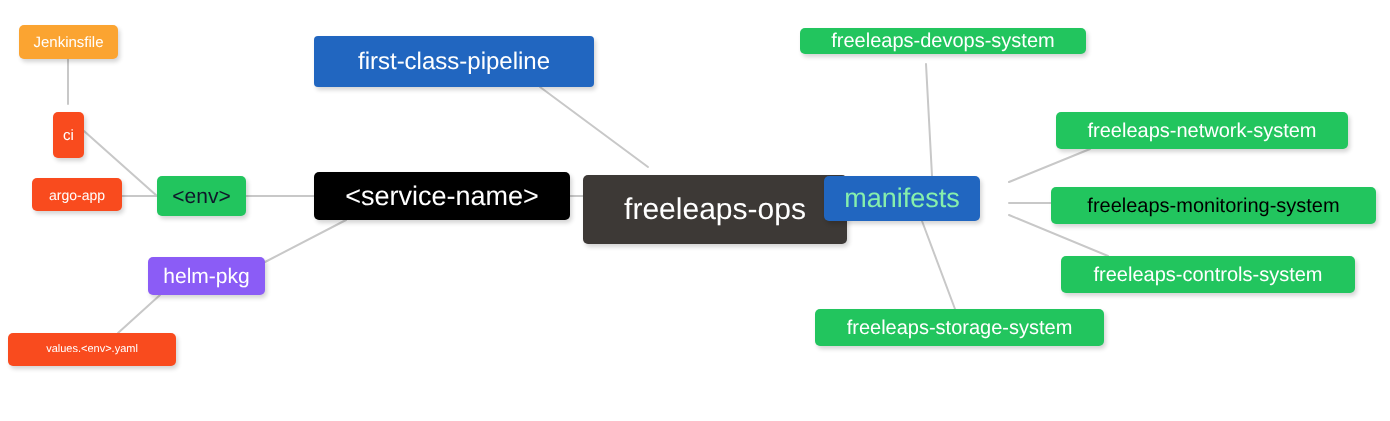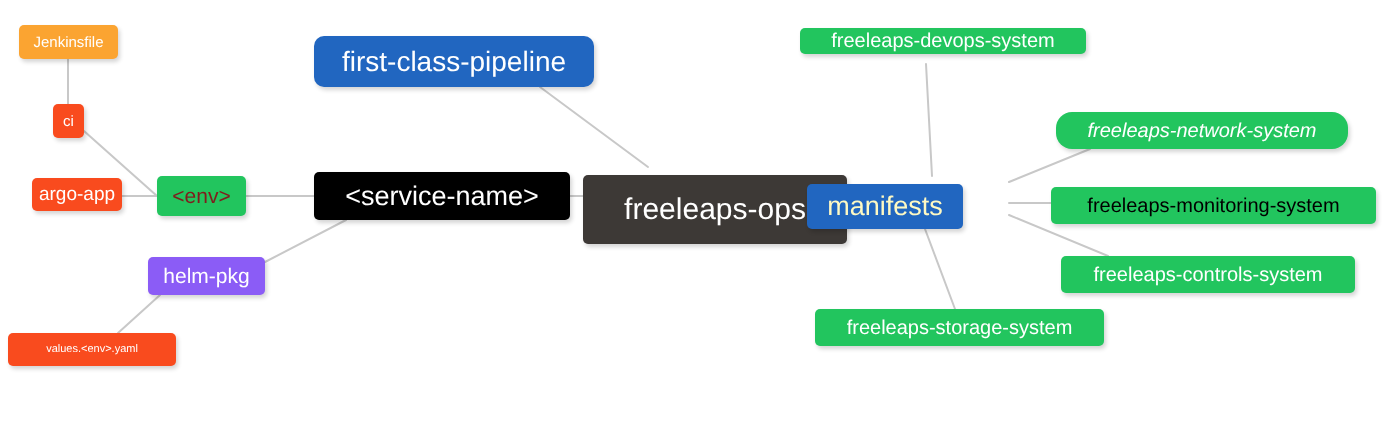--- a/index.html
+++ b/index.html
@@ -63,51 +63,51 @@
       <line x1="932" y1="176" x2="926" y2="64" stroke="#c8c8c8" stroke-width="2" stroke-linecap="round"></line>
       <line x1="1009" y1="182" x2="1090" y2="149" stroke="#c8c8c8" stroke-width="2" stroke-linecap="round"></line>
       <line x1="1009" y1="203" x2="1051" y2="203" stroke="#c8c8c8" stroke-width="2" stroke-linecap="round"></line>
       <line x1="1009" y1="215" x2="1108" y2="256" stroke="#c8c8c8" stroke-width="2" stroke-linecap="round"></line>
       <line x1="922" y1="221" x2="955" y2="309" stroke="#c8c8c8" stroke-width="2" stroke-linecap="round"></line>
     </svg>
   <div id="nodes">
       <div class="node" style="left: 19px; top: 25px; width: 99px; height: 34px; background: rgb(251, 164, 49); font-size: 15px; border-radius: 5px; color: rgb(255, 255, 255);">
         <span class="node-label">Jenkinsfile</span>
       </div>
-      <div class="node" style="left: 53px; top: 104px; width: 31px; height: 34px; background: rgb(249, 75, 30); font-size: 15px; border-radius: 5px; color: rgb(255, 255, 255);">
+      <div class="node" style="left: 53px; top: 112px; width: 31px; height: 46px; background: rgb(249, 75, 30); font-size: 15px; border-radius: 5px; color: rgb(255, 255, 255);">
         <span class="node-label">ci</span>
       </div>
-      <div class="node" style="left: 32px; top: 178px; width: 90px; height: 33px; background: rgb(249, 75, 30); font-size: 19px; border-radius: 5px; color: rgb(255, 255, 255);">
+      <div class="node" style="left: 32px; top: 178px; width: 90px; height: 33px; background: rgb(249, 75, 30); font-size: 14px; border-radius: 5px; color: rgb(255, 255, 255);">
         <span class="node-label">argo-app</span>
       </div>
-      <div class="node" style="left: 157px; top: 176px; width: 89px; height: 40px; background: rgb(34, 197, 94); font-size: 21px; border-radius: 5px; color: #7f1d1d;">
+      <div class="node" style="left: 157px; top: 176px; width: 89px; height: 40px; background: rgb(34, 197, 94); font-size: 21px; border-radius: 5px; color: #0f172a;">
         <span class="node-label">&lt;env&gt;</span>
       </div>
       <div class="node" style="left: 148px; top: 257px; width: 117px; height: 38px; background: #8b5cf6; font-size: 21px; border-radius: 5px; color: rgb(255, 255, 255);">
         <span class="node-label">helm-pkg</span>
       </div>
       <div class="node" style="left: 8px; top: 333px; width: 168px; height: 33px; background: rgb(249, 75, 30); font-size: 11px; border-radius: 5px; color: rgb(255, 255, 255);">
         <span class="node-label">values.&lt;env&gt;.yaml</span>
       </div>
-      <div class="node" style="left: 314px; top: 36px; width: 280px; height: 51px; background: rgb(33, 102, 192); font-size: 28px; border-radius: 10px; color: rgb(255, 255, 255);">
+      <div class="node" style="left: 314px; top: 36px; width: 280px; height: 51px; background: rgb(33, 102, 192); font-size: 24px; border-radius: 4px; color: rgb(255, 255, 255);">
         <span class="node-label">first-class-pipeline</span>
       </div>
       <div class="node" style="left: 314px; top: 172px; width: 256px; height: 48px; background: #000000; font-size: 27px; border-radius: 5px; color: rgb(255, 255, 255);">
         <span class="node-label">&lt;service-name&gt;</span>
       </div>
       <div class="node" style="left: 583px; top: 175px; width: 264px; height: 69px; background: rgb(61, 57, 54); font-size: 30px; border-radius: 5px; color: rgb(255, 255, 255);">
         <span class="node-label">freeleaps-ops</span>
       </div>
-      <div class="node" style="left: 807px; top: 176px; width: 156px; height: 45px; background: rgb(33, 102, 192); font-size: 27px; border-radius: 5px; color: #fef9c3; margin-top: 8px;">
+      <div class="node" style="left: 824px; top: 176px; width: 156px; height: 45px; background: rgb(33, 102, 192); font-size: 27px; border-radius: 5px; color: #86efac;">
         <span class="node-label">manifests</span>
       </div>
       <div class="node" style="left: 800px; top: 28px; width: 286px; height: 26px; background: rgb(34, 197, 94); font-size: 20px; border-radius: 5px; color: rgb(255, 255, 255);">
         <span class="node-label">freeleaps-devops-system</span>
       </div>
-      <div class="node" style="left: 1056px; top: 112px; width: 292px; height: 37px; background: rgb(34, 197, 94); font-size: 20px; border-radius: 16px; color: rgb(255, 255, 255); font-style: italic;">
+      <div class="node" style="left: 1056px; top: 112px; width: 292px; height: 37px; background: rgb(34, 197, 94); font-size: 20px; border-radius: 5px; color: rgb(255, 255, 255);">
         <span class="node-label">freeleaps-network-system</span>
       </div>
       <div class="node" style="left: 1051px; top: 187px; width: 325px; height: 37px; background: rgb(34, 197, 94); font-size: 20px; border-radius: 5px; color: #000000;">
         <span class="node-label">freeleaps-monitoring-system</span>
       </div>
       <div class="node" style="left: 1061px; top: 256px; width: 294px; height: 37px; background: rgb(34, 197, 94); font-size: 20px; border-radius: 5px; color: rgb(255, 255, 255);">
         <span class="node-label">freeleaps-controls-system</span>
       </div>
       <div class="node" style="left: 815px; top: 309px; width: 289px; height: 37px; background: rgb(34, 197, 94); font-size: 20px; border-radius: 5px; color: rgb(255, 255, 255);">
         <span class="node-label">freeleaps-storage-system</span>

